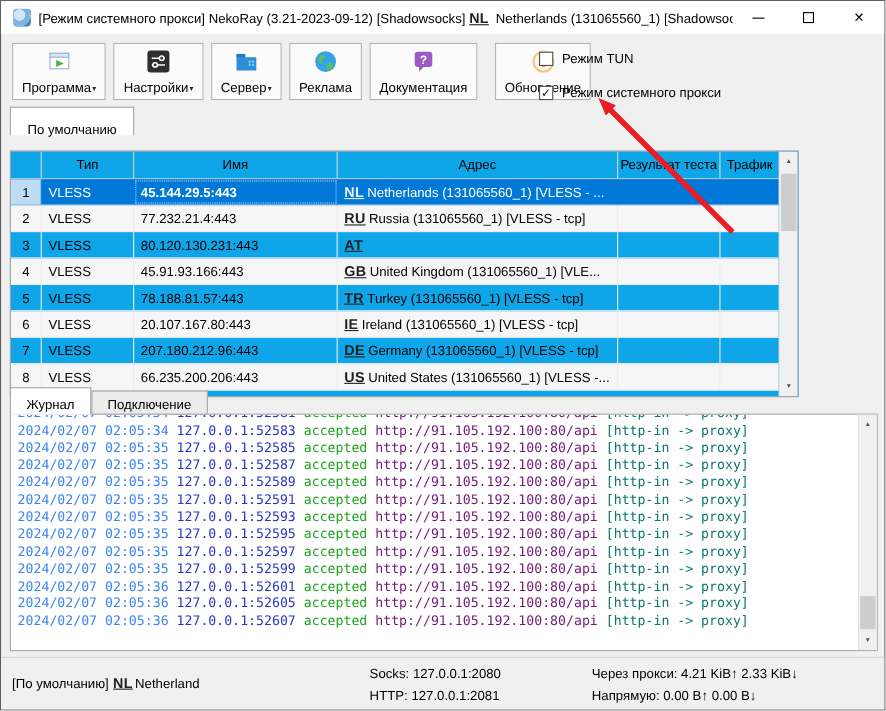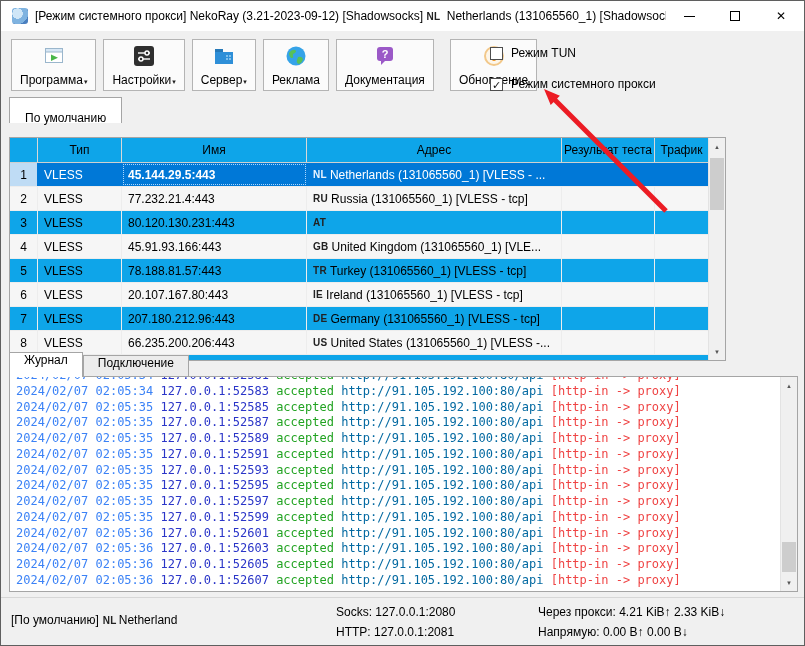--- a/index.html
+++ b/index.html
@@ -38,46 +38,46 @@
   .t-content { position:absolute; left:0; top:0; right:17px; bottom:0; overflow:hidden; }
   .thead, .trow { display:grid; grid-template-columns:28px 84px 185px 255px 93px 1fr; }
   .thead { height:25px; border-bottom:1px solid #cfcfcf; }
   .th { display:flex; align-items:center; justify-content:center; border-right:1px solid #d8d8d8; white-space:nowrap; overflow:hidden; }
   .th:last-child { border-right:none; }
   .trow { height:24px; border-bottom:1px solid #ededed; }
   .trow:nth-of-type(even) { background:#f6f6f6; }
   .c { display:flex; align-items:center; padding:0 6px; white-space:nowrap; overflow:hidden; border-right:1px solid #ededed; }
   .c:last-child { border-right:none; }
   .c.num { justify-content:center; padding:0 2px; }
-  .cc { font-size:10px; font-weight:600; letter-spacing:.3px; margin-right:3px; color:#222; flex:0 0 auto; }
+  .cc { font-size:13px; font-weight:600; letter-spacing:.3px; margin-right:3px; color:#222; flex:0 0 auto;text-decoration:underline; }
   .trow.selected { background:#0078d7 !important; color:#fff; }
   .trow.selected .cc { color:#eaf4ff; }
   .trow.selected .c { border-right-color:#0078d7; }
   .trow.selected .c.num { background:#bfdcf5; color:#000; }
   .trow.selected .c.num .rownum{ color:#000; }
   .trow.selected .c.addr { outline:1px dotted #a9d6ff; outline-offset:-2px;font-weight:bold; }
   
   .vscroll { position:absolute; top:0; right:0; bottom:0; width:17px; background:#f0f0f0; border-left:1px solid #e3e3e3; }
   .sb-arrow { position:absolute; left:0; right:0; height:17px; display:flex; align-items:center; justify-content:center; font-size:6px; color:#555; }
   .sb-arrow.down { bottom:0; }
   .sb-thumb { position:absolute; left:1px; right:1px; background:#cdcdcd; }
   
   .log-tabs { position:absolute; left:8px; top:351px; display:flex; align-items:flex-end; z-index:3; }
-  .ltab { height:22px; padding:0 14px 1px; background:#ececec; border:1px solid #a5a5a5; display:flex; align-items:flex-start; margin-right:0; }
+  .ltab { height:22px; padding:0 14px 1px; background:#ececec; border:1px solid #a5a5a5; display:flex; align-items:flex-end; margin-right:0; }
   .ltab.active { height:25px; background:#fff; border-bottom:none; padding-bottom:2px; }
   
   .log-frame { position:absolute; left:8px; top:375px; width:789px; height:216px; background:#fff; border:1px solid #a5a5a5; }
   .log-viewport { position:absolute; left:0; top:0; right:17px; bottom:0; overflow:hidden; }
   .log-lines { position:absolute; top:-9px; left:6px; font-family:"DejaVu Sans Mono","Liberation Mono",monospace;
     font-size:12px; line-height:15.75px; white-space:nowrap; }
   .lg-dt { color:#3b82f6; }
   .lg-src { color:#2a35c8; }
   .lg-ok { color:#22a322; }
-  .lg-url { color:#0369a1; }
-  .lg-route { color:#ef4444; }
+  .lg-url { color:#701a75; }
+  .lg-route { color:#0f766e; }
   
   .statusbar { position:absolute; left:0; right:0; bottom:0; height:48px; background:#f0f0f0; border-top:1px solid #d6d6d6; }
   .sb-left { position:absolute; left:10px; top:15px; white-space:nowrap; }
   .sb-left .cc { margin:0 2px 0 4px; }
   .sb-mid { position:absolute; left:335px; top:4px; line-height:20px; white-space:nowrap; }
   .sb-right { position:absolute; left:537px; top:4px; line-height:20px; white-space:nowrap; }
   
   .red-arrow { position:absolute; left:538px; top:84px; z-index:40; pointer-events:none; }
 </style>
 </head>
@@ -348,21 +348,20 @@
           <div class="logline"><span class="lg-dt">2024/02/07 02:05:35</span> <span class="lg-src">127.0.0.1:52593</span> <span class="lg-ok">accepted</span> <span class="lg-url">http://91.105.192.100:80/api</span> <span class="lg-route">[http-in -&gt; proxy]</span></div>
 
           <div class="logline"><span class="lg-dt">2024/02/07 02:05:35</span> <span class="lg-src">127.0.0.1:52595</span> <span class="lg-ok">accepted</span> <span class="lg-url">http://91.105.192.100:80/api</span> <span class="lg-route">[http-in -&gt; proxy]</span></div>
 
           <div class="logline"><span class="lg-dt">2024/02/07 02:05:35</span> <span class="lg-src">127.0.0.1:52597</span> <span class="lg-ok">accepted</span> <span class="lg-url">http://91.105.192.100:80/api</span> <span class="lg-route">[http-in -&gt; proxy]</span></div>
 
           <div class="logline"><span class="lg-dt">2024/02/07 02:05:35</span> <span class="lg-src">127.0.0.1:52599</span> <span class="lg-ok">accepted</span> <span class="lg-url">http://91.105.192.100:80/api</span> <span class="lg-route">[http-in -&gt; proxy]</span></div>
 
           <div class="logline"><span class="lg-dt">2024/02/07 02:05:36</span> <span class="lg-src">127.0.0.1:52601</span> <span class="lg-ok">accepted</span> <span class="lg-url">http://91.105.192.100:80/api</span> <span class="lg-route">[http-in -&gt; proxy]</span></div>
 
-          <div class="logline"><span class="lg-dt">2024/02/07 02:05:36</span> <span class="lg-src">127.0.0.1:52603</span> <span class="lg-ok">accepted</span> <span class="lg-url">http://91.105.192.100:80/api</span> <span class="lg-route">[http-in -&gt; proxy]</span></div>
 
           <div class="logline"><span class="lg-dt">2024/02/07 02:05:36</span> <span class="lg-src">127.0.0.1:52605</span> <span class="lg-ok">accepted</span> <span class="lg-url">http://91.105.192.100:80/api</span> <span class="lg-route">[http-in -&gt; proxy]</span></div>
 
           <div class="logline"><span class="lg-dt">2024/02/07 02:05:36</span> <span class="lg-src">127.0.0.1:52607</span> <span class="lg-ok">accepted</span> <span class="lg-url">http://91.105.192.100:80/api</span> <span class="lg-route">[http-in -&gt; proxy]</span></div>
         </div>
     </div>
     <div class="vscroll">
       <div class="sb-arrow up">▲</div>
       <div class="sb-thumb" style="bottom:19px; height:30px;"></div>
       <div class="sb-arrow down">▼</div>

